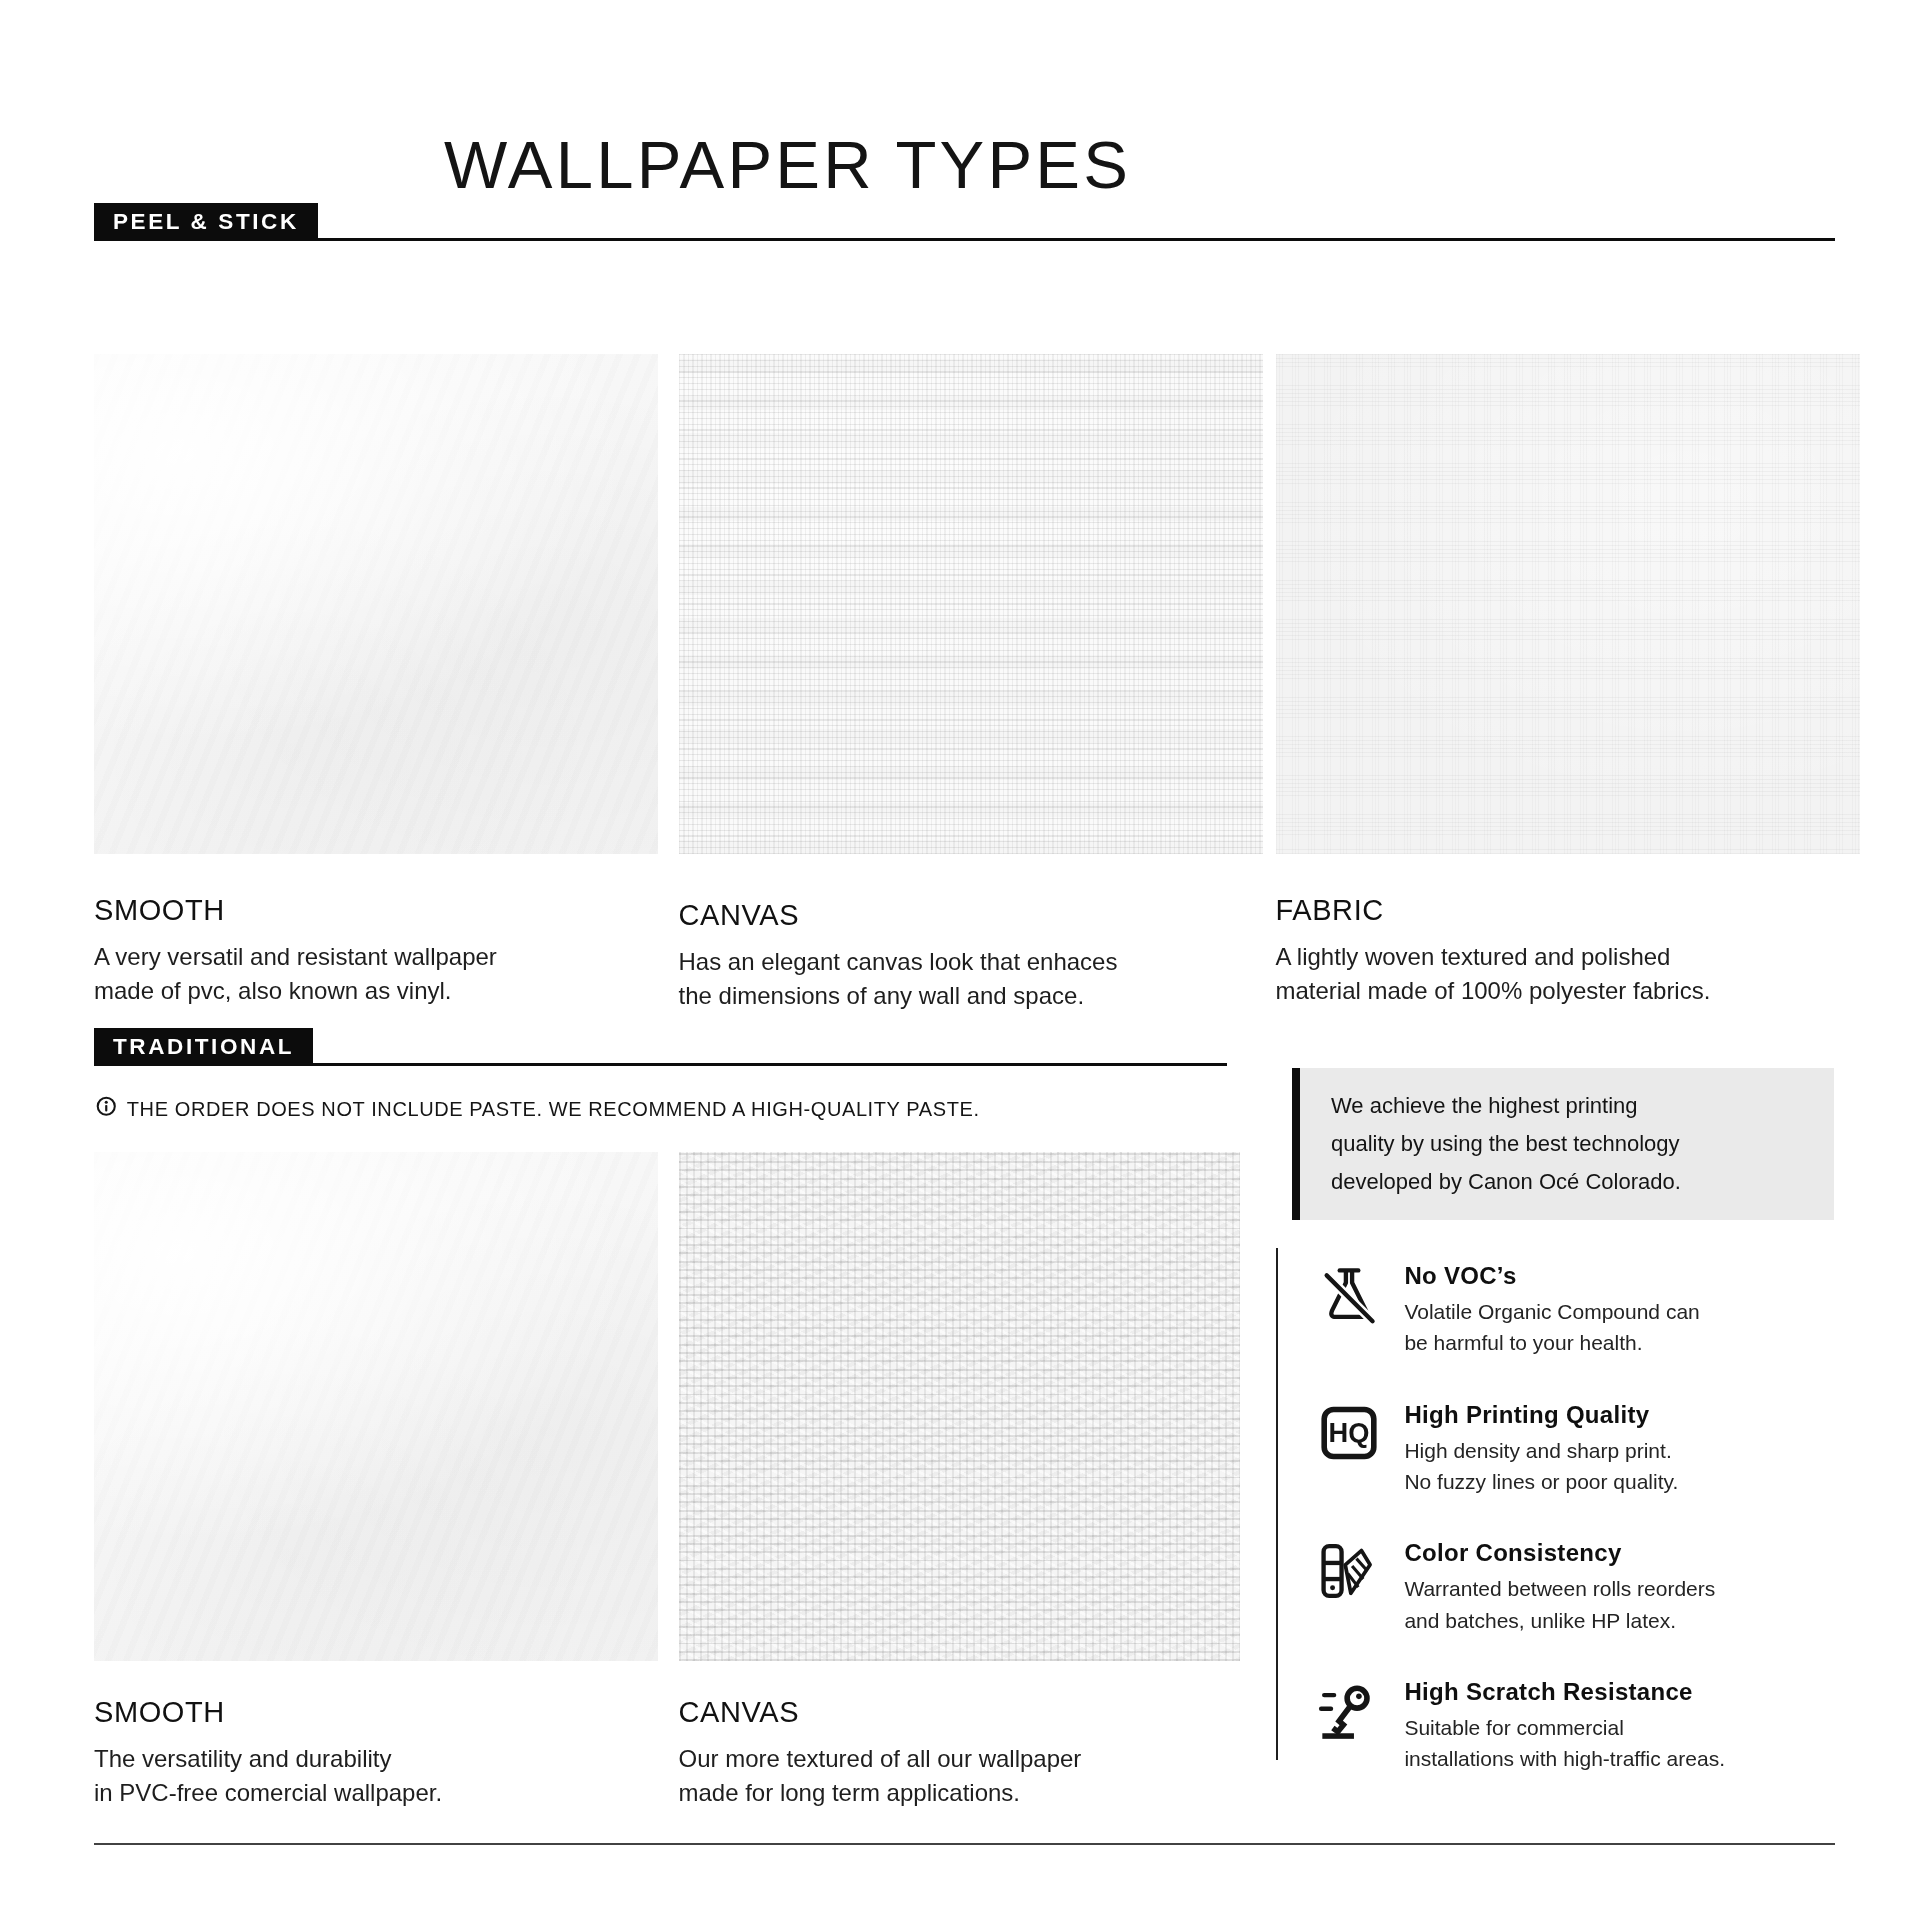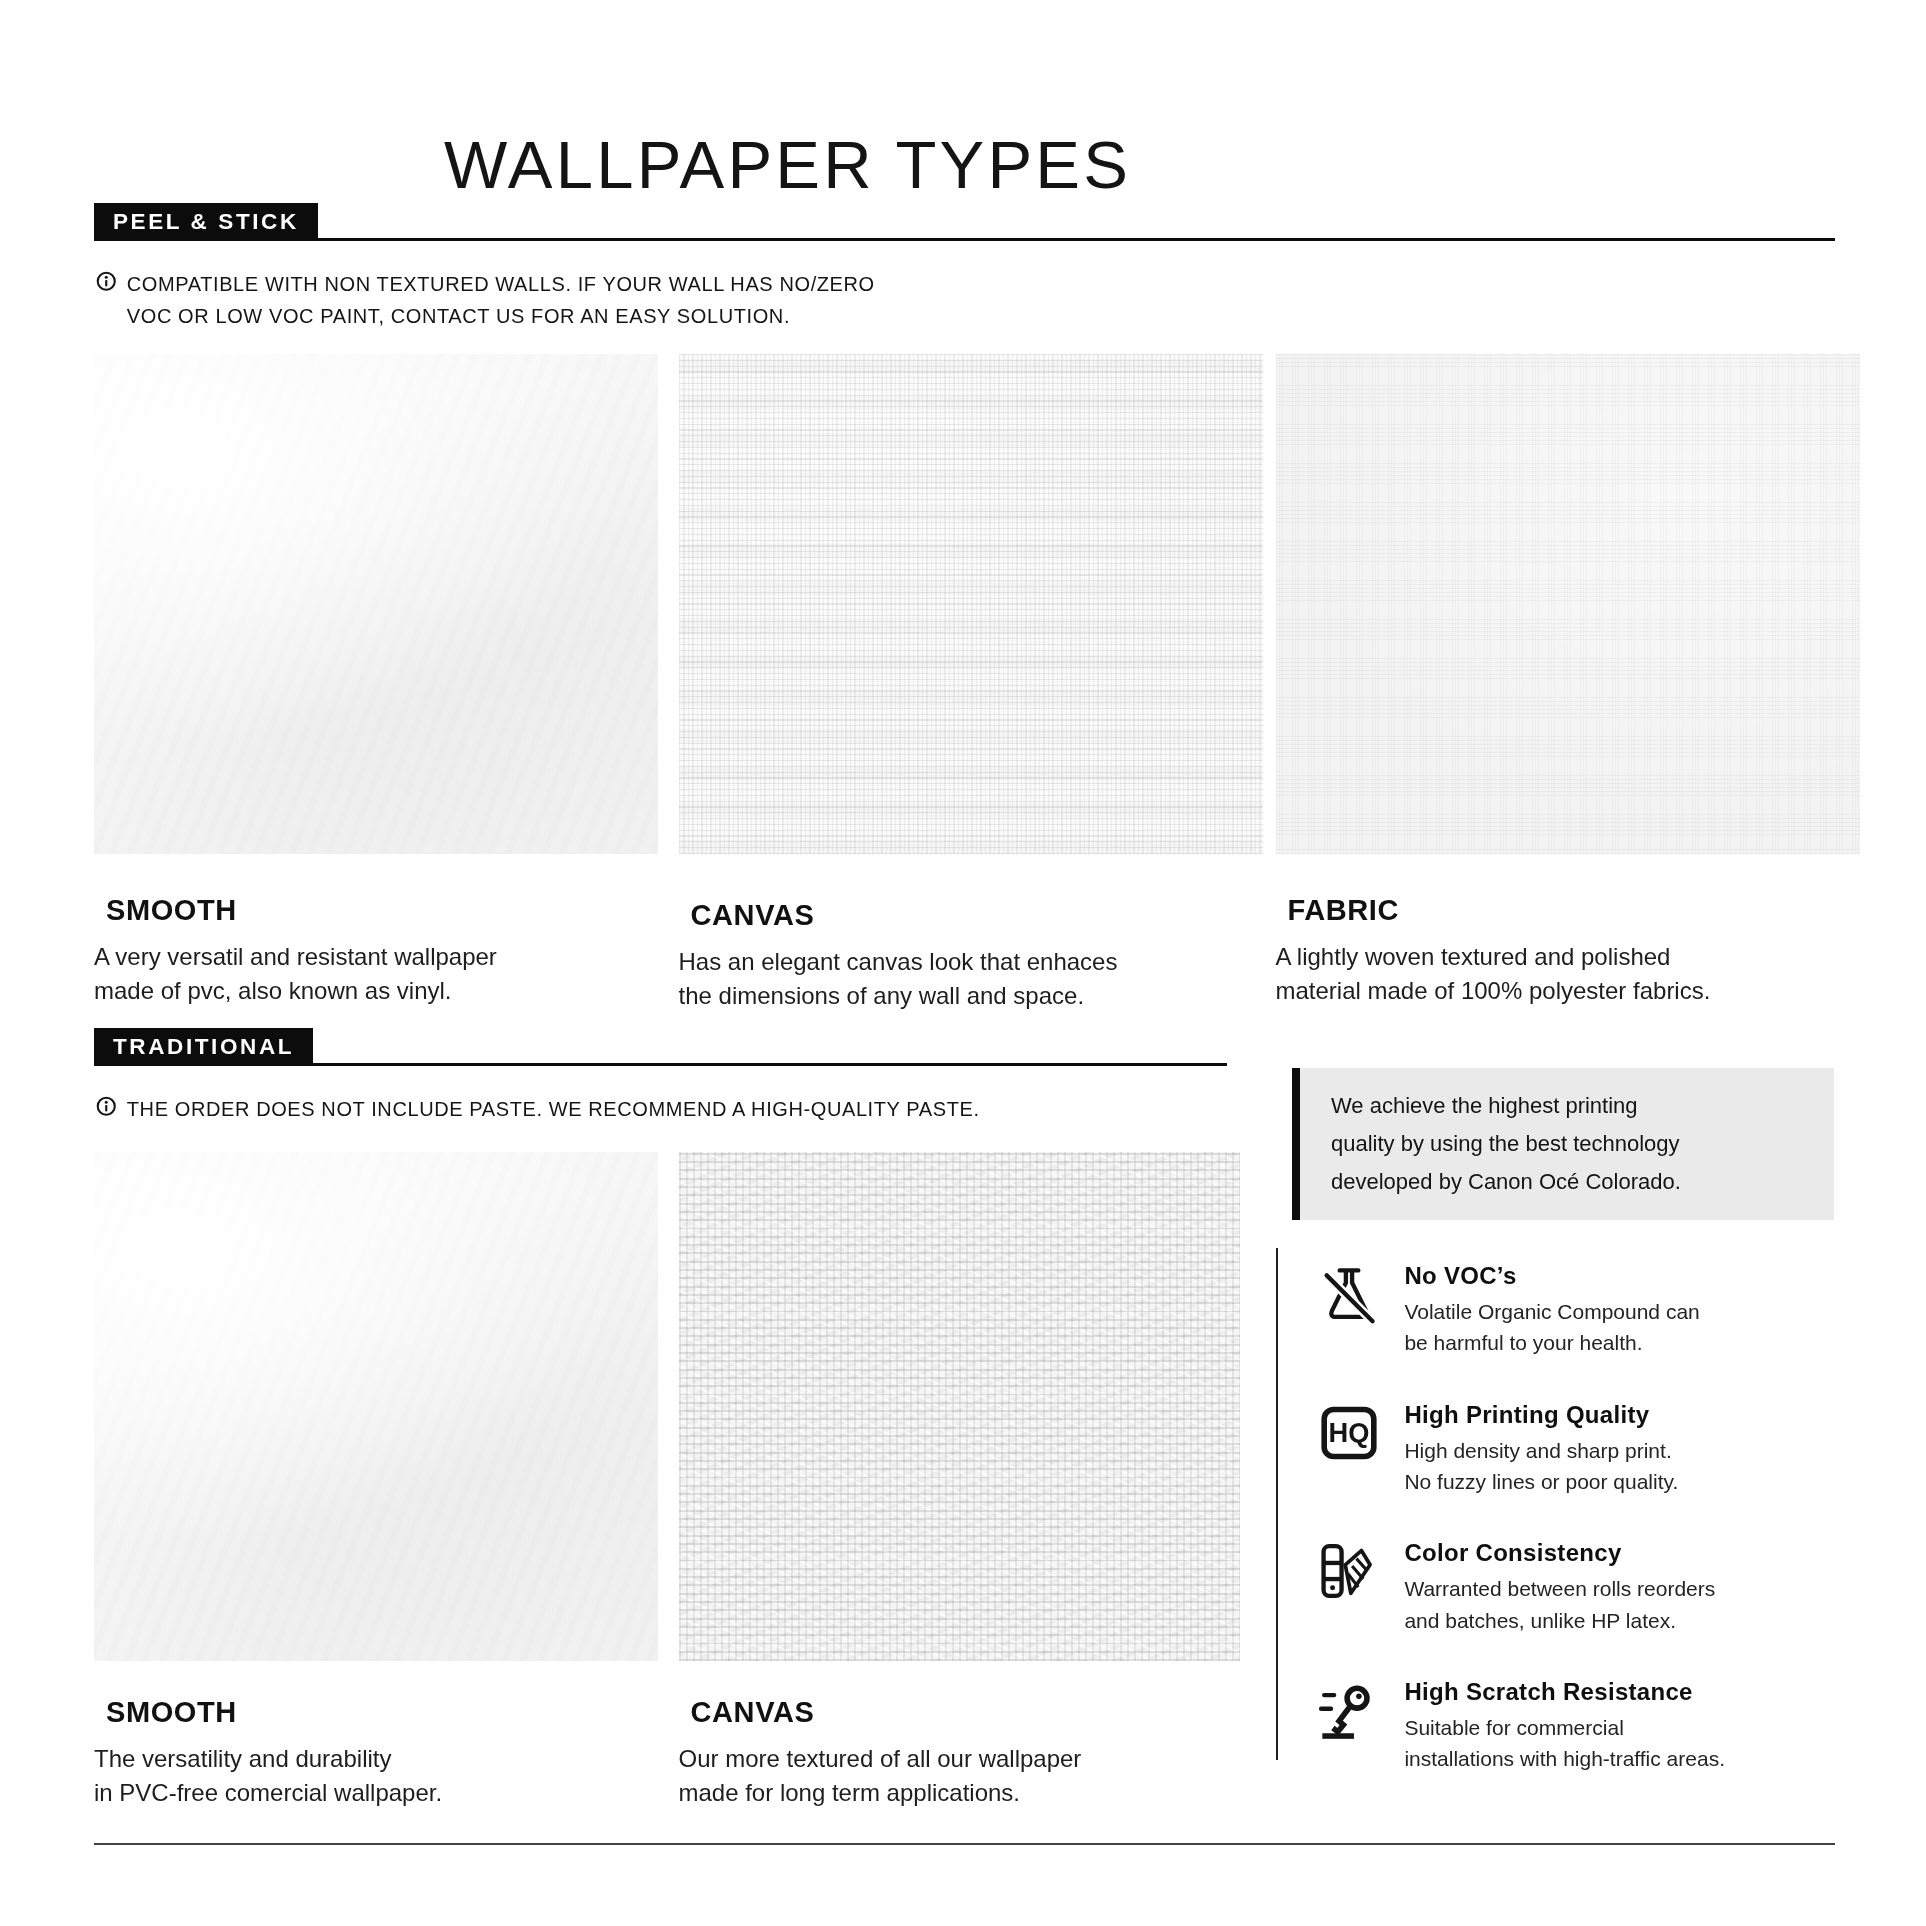--- a/index.html
+++ b/index.html
@@ -27,21 +27,21 @@
   
   .note{display:flex;align-items:flex-start;gap:10.3px;}
   .note svg{flex:none;margin-top:3.2px;}
   .note-text{
     font-size:20px;line-height:1.6;letter-spacing:0.6px;color:#151515;
   }
 
   
   .row{display:flex;}
   .col .swatch{width:100%;}
-  .cap-title{margin:12px;font-size:29px;font-weight:700;letter-spacing:0.6px;color:#111;}
+  .cap-title{margin:0;font-size:29px;font-weight:400;letter-spacing:0.6px;color:#111;}
   .cap-desc{margin:13px 0 0 0;font-size:24px;line-height:1.42;color:#1e1e1e;}
 
   
   .tex-smooth{
     background-color:#f7f7f7;
     background-image:
       radial-gradient(706px 449px at 15% 20%, rgba(255,255,255,.95), rgba(255,255,255,0) 65%),
       radial-gradient(578px 417px at 80% 55%, rgba(0,0,0,.028), rgba(0,0,0,0) 60%),
       radial-gradient(482px 385px at 35% 80%, rgba(0,0,0,.025), rgba(0,0,0,0) 65%),
       repeating-linear-gradient(112deg, rgba(0,0,0,.012) 0 6.4px, rgba(255,255,255,.015) 6.4px 16.7px),
@@ -96,29 +96,20 @@
 
 <div id="page">
 
   <h1 id="title" class="abs">WALLPAPER TYPES</h1>
 
   <div class="abs" style="top:203px;left:94px;text-decoration:underline;">
     <span class="sec-label">PEEL &amp; STICK</span>
   </div>
   <div class="abs sec-rule" style="top:238px;left:94px;width:1741px;"></div>
 
-  <div class="abs note" style="top:268px;left:96px;width:1040px;">
-    <svg width="20.5" height="20.5" viewBox="0 0 30 30">
-      <circle cx="15" cy="15" r="12.5" class="ic-stroke" stroke-width="3"></circle>
-      <circle cx="15" cy="9.3" r="2.2" fill="#151515"></circle>
-      <rect x="13.4" y="13" width="3.2" height="9.5" rx="1.4" fill="#151515"></rect>
-    </svg>
-    <span class="note-text pre">COMPATIBLE WITH NON TEXTURED WALLS. IF YOUR WALL HAS NO/ZERO
-VOC OR LOW VOC PAINT, CONTACT US FOR AN EASY SOLUTION.</span>
-  </div>
 
   <div class="abs row" style="top:354px;left:94px;">
     <div class="col" style="width:564px;margin-right:20.5px;">
       <div class="swatch tex-smooth" style="height:500px;"></div>
       <h3 class="cap-title" style="margin-top:40px;">SMOOTH</h3>
       <p class="cap-desc pre">A very versatil and resistant wallpaper
 made of pvc, also known as vinyl.</p>
     </div>
     <div class="col" style="width:584px;margin-right:13px;">
       <div class="swatch tex-canvas" style="height:500px;"></div>

